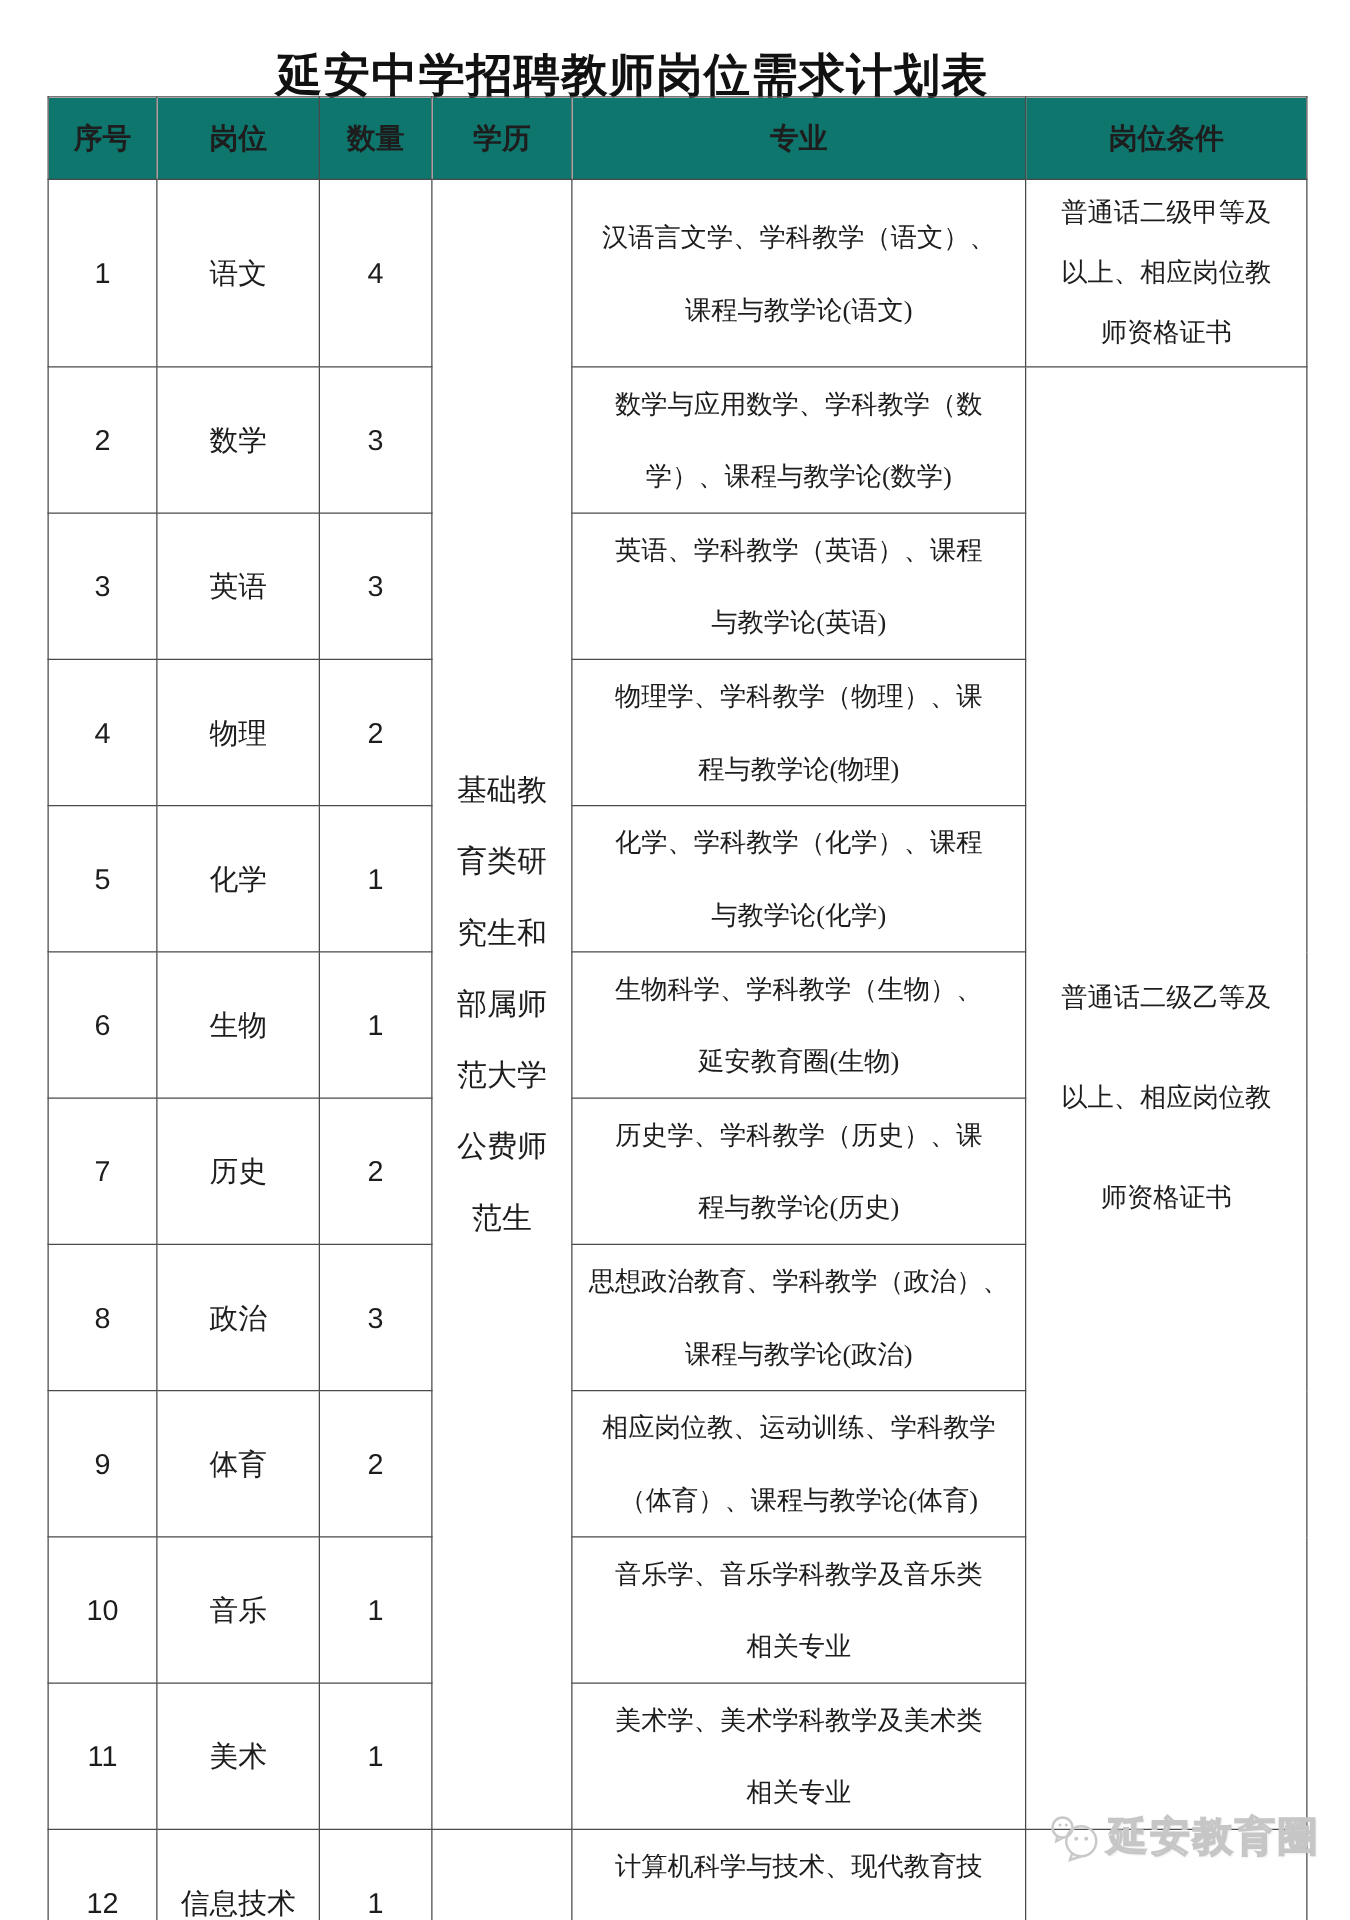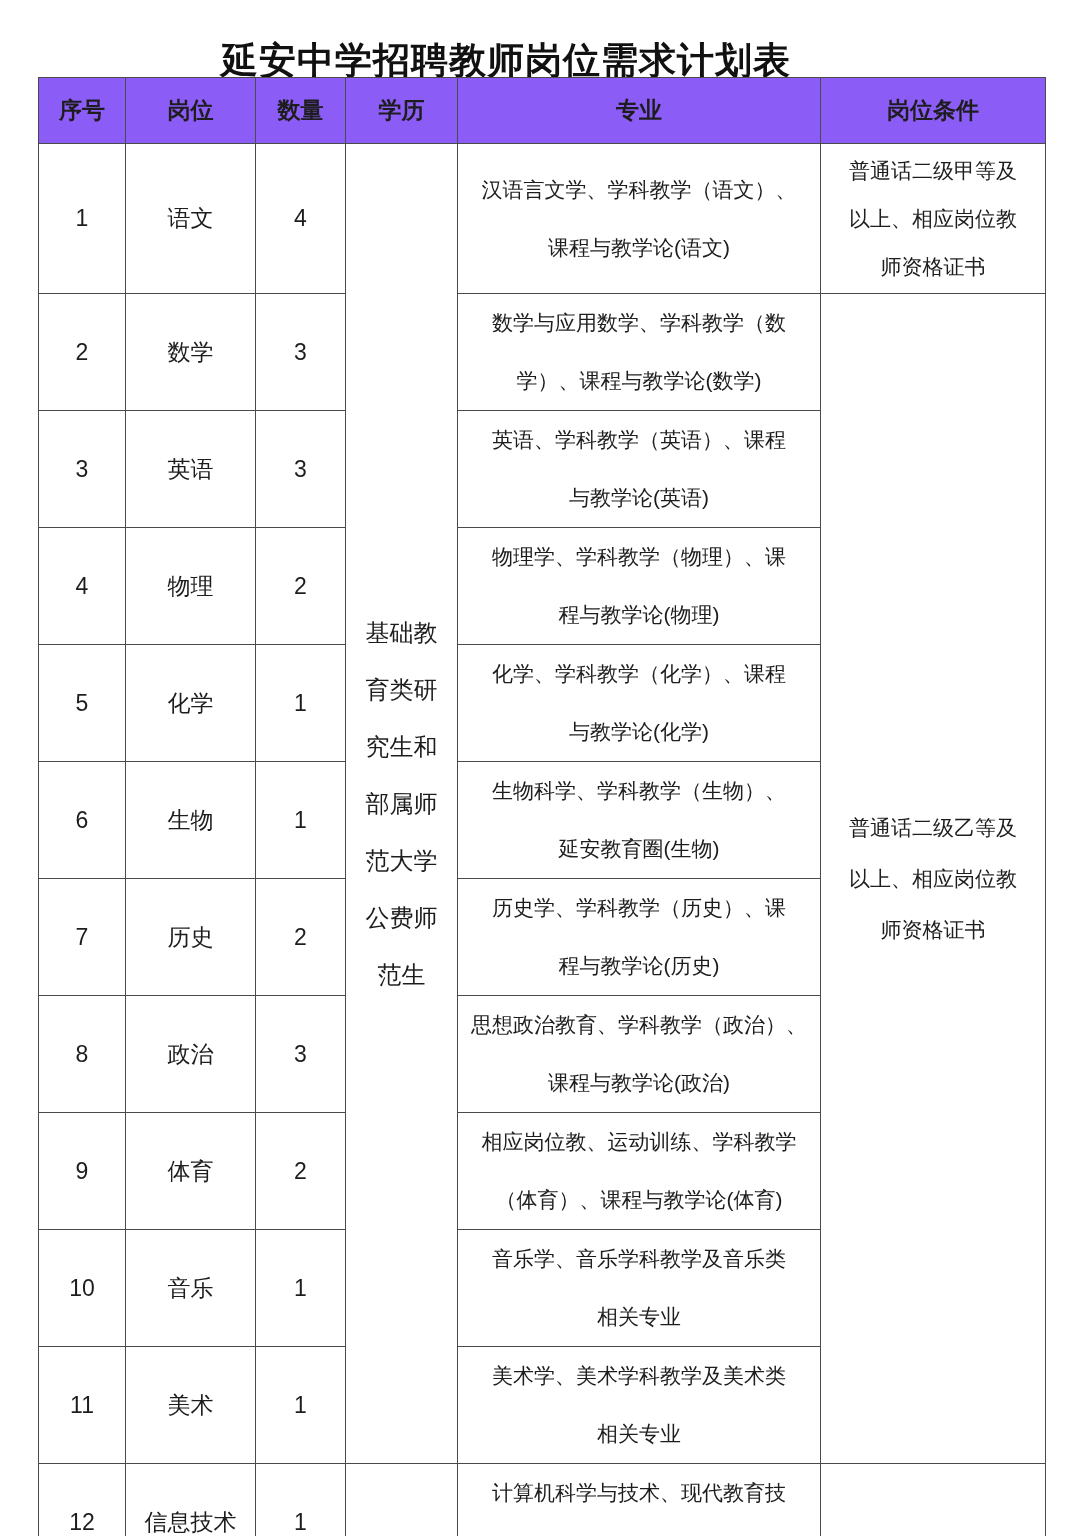--- a/index.html
+++ b/index.html
@@ -34,42 +34,43 @@
     border:1px solid #4a4a4a;
     vertical-align:middle;
     text-align:center;
     padding:0;
     overflow:hidden;
   }
   tr.h-head{height:66px;}
   tr.h-first{height:150px;}
   tr.h-mid{height:110px;}
   tr.h-last{height:100px;}
-  th{font-size:23px;font-weight:bold;background:#8b5cf6;}
+  th{font-size:23px;font-weight:bold;background:#0f766e;}
   .c-major{
     text-align:left;
     font-size:21px;
     line-height:58px;
     white-space:pre-line;
     padding:0 2px 0 13px;
+    font-family:Liberation Serif, serif;
   }
   .c-education{
     font-size:24px;
     line-height:57px;
     white-space:pre-line;
     text-align:center;
   }
   .c-cond{
     text-align:left;
     font-size:21px;
     white-space:pre-line;
     padding:0 6px 0 14px;
   }
   .c-cond-first{line-height:48px;}
-  .c-cond-merged{line-height:51px;}
+  .c-cond-merged{line-height:80px;}
   .watermark{
     position:absolute;
     top:1448px;
     right:24px;
     display:flex;
     align-items:center;
     gap:4px;
     font-size:32px;
     font-weight:bold;
     letter-spacing:2px;
@@ -203,14 +204,31 @@
         <td>信息技术</td>
         <td>1</td>
         <td></td>
         <td class="c-major">计算机科学与技术、现代教育技
 术及信息技术相关专业</td>
         <td></td>
       </tr>
     </tbody>
   </table>
 
+  <div class="watermark">
+    <svg width="44" height="40" viewBox="0 0 44 40">
+      <g fill="none" stroke="#c9c9c9" stroke-width="2">
+        <circle cx="12" cy="12" r="8"></circle>
+        <path d="M8 18 L7 23 L13 20"></path>
+        <circle cx="27" cy="23" r="12"></circle>
+        <path d="M20 32 L18 38 L27 35"></path>
+      </g>
+      <g fill="#c9c9c9">
+        <circle cx="23" cy="21" r="1.6"></circle>
+        <circle cx="31" cy="21" r="1.6"></circle>
+        <circle cx="10" cy="10" r="1.2"></circle>
+        <circle cx="15" cy="10" r="1.2"></circle>
+      </g>
+    </svg>
+    <span>延安教育圈</span>
+  </div>
 
 </div>
 
 </body></html>

